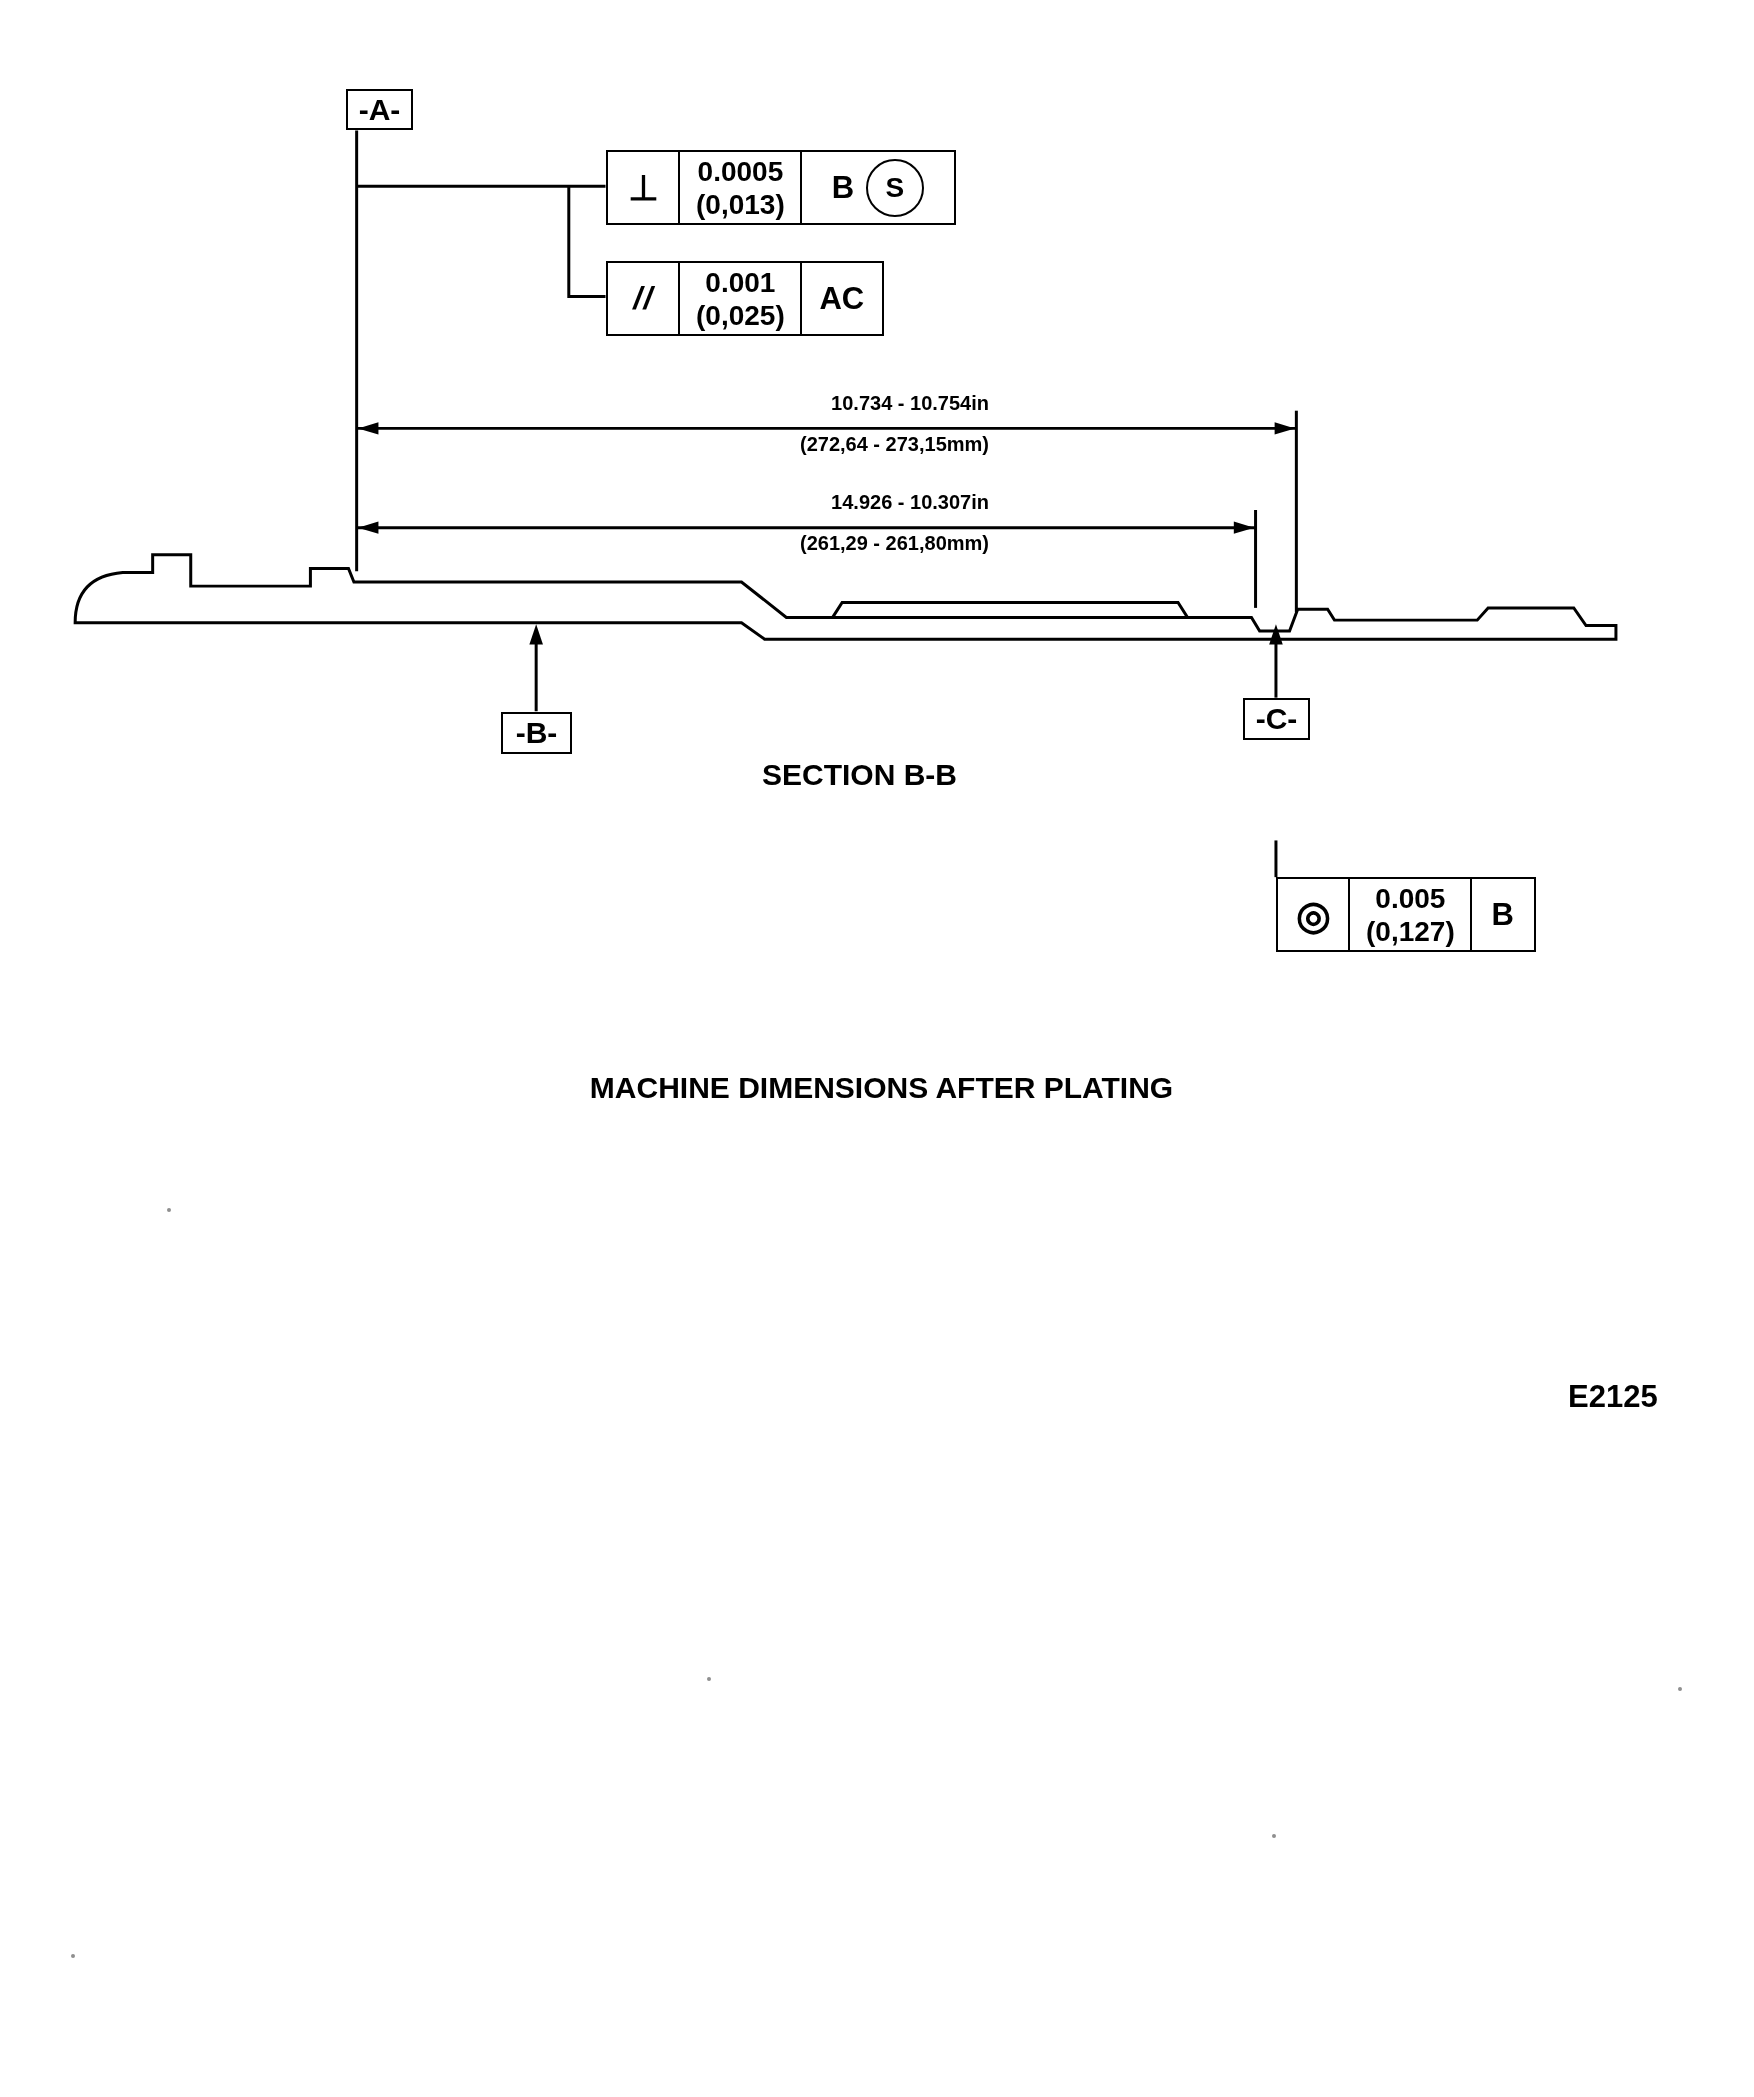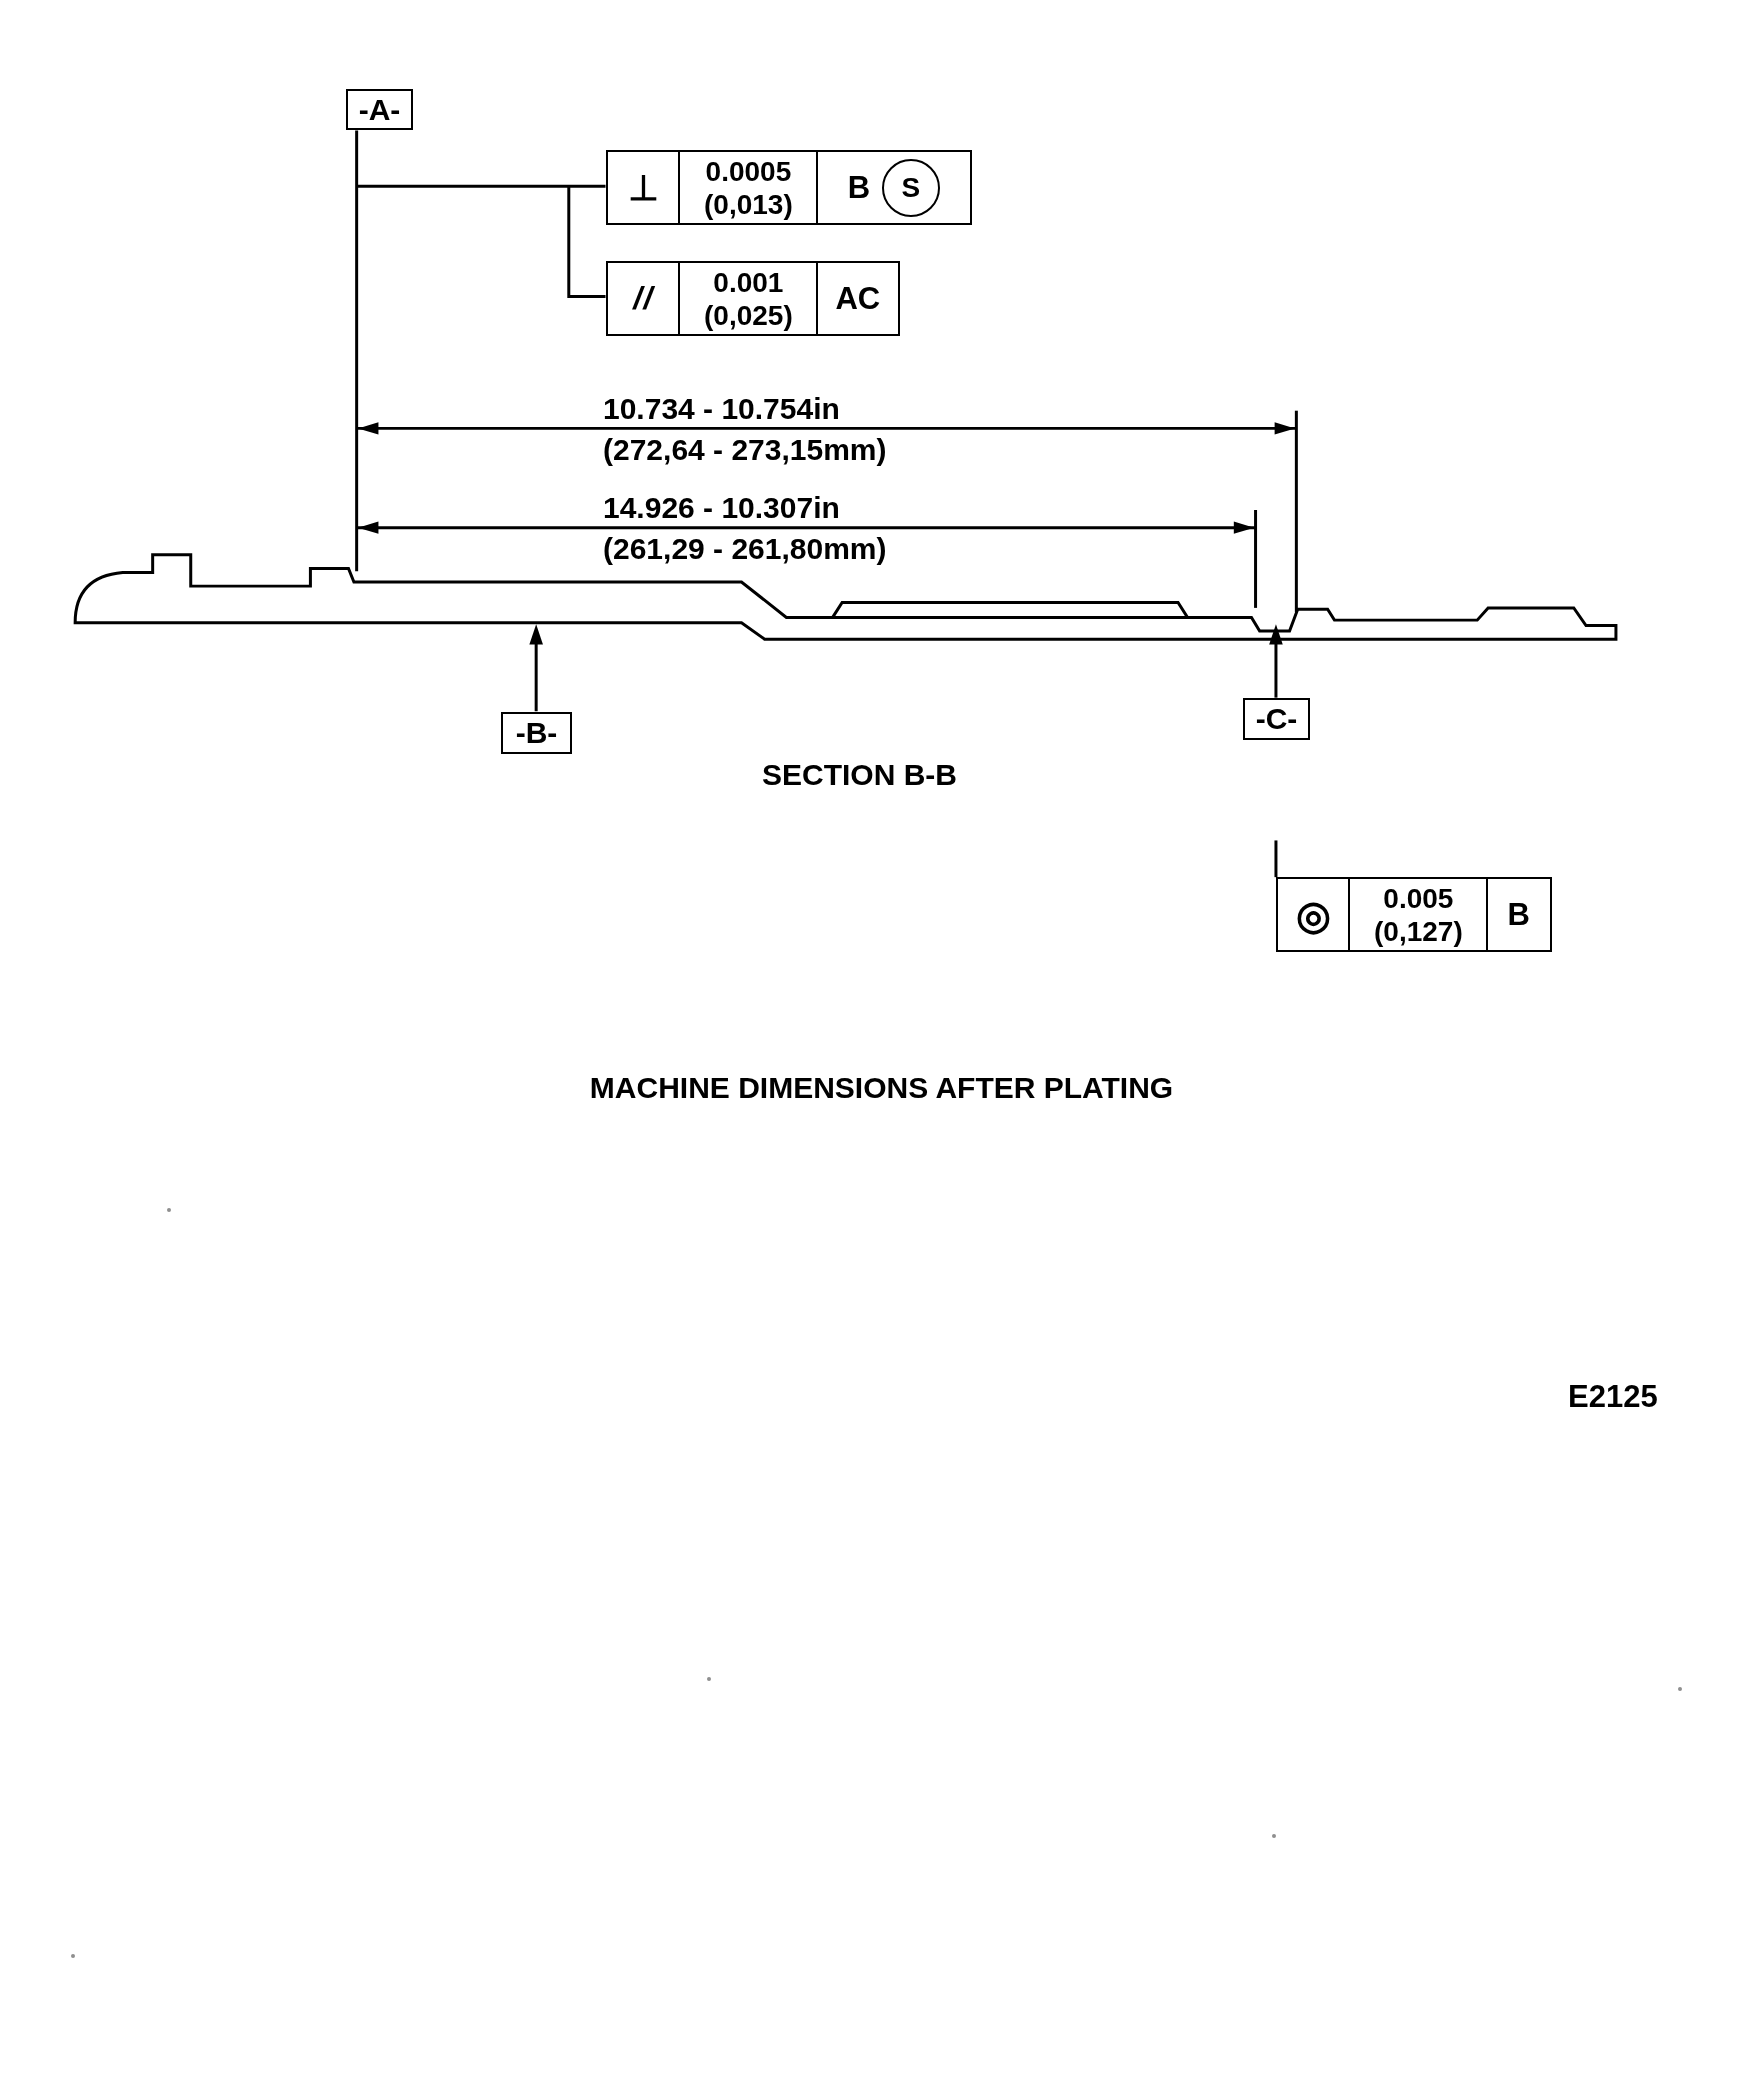--- a/index.html
+++ b/index.html
@@ -41,21 +41,21 @@
     display: flex;
     flex-direction: column;
     align-items: center;
     justify-content: center;
     font-weight: bold;
   }
   .fcf-cell + .fcf-cell { margin-left: -2.6px; }
   .fcf-sym  { width: 75px; font-size: 35px; }
   .fcf-sym-conc { width: 75px; font-size: 40px; }
   .fcf-par-sym { font-style: italic; font-size: 32px; letter-spacing: 1.3px; }
-  .fcf-val  { width: 140px; font-size: 28px; line-height: 33px; }
+  .fcf-val  { width: 124px; font-size: 28px; line-height: 33px; }
   .fcf-datum { font-size: 31px; }
   .fcf-bs {
     width: 156px;
     flex-direction: row;
     gap: 11.6px;
   }
   .circle-s {
     width: 58px;
     height: 58px;
     box-sizing: border-box;
@@ -64,22 +64,22 @@
     display: flex;
     align-items: center;
     justify-content: center;
     font-size: 28px;
     font-weight: bold;
   }
 
   .dim-text {
     position: absolute;
     width: 386px;
-    text-align: left;
-    font-size: 30px;
+    text-align: right;
+    font-size: 20px;
     font-weight: bold;
     white-space: nowrap;
   }
   .note {
     position: absolute;
     font-size: 30px;
     font-weight: bold;
     white-space: nowrap;
     text-align: right;
   }

